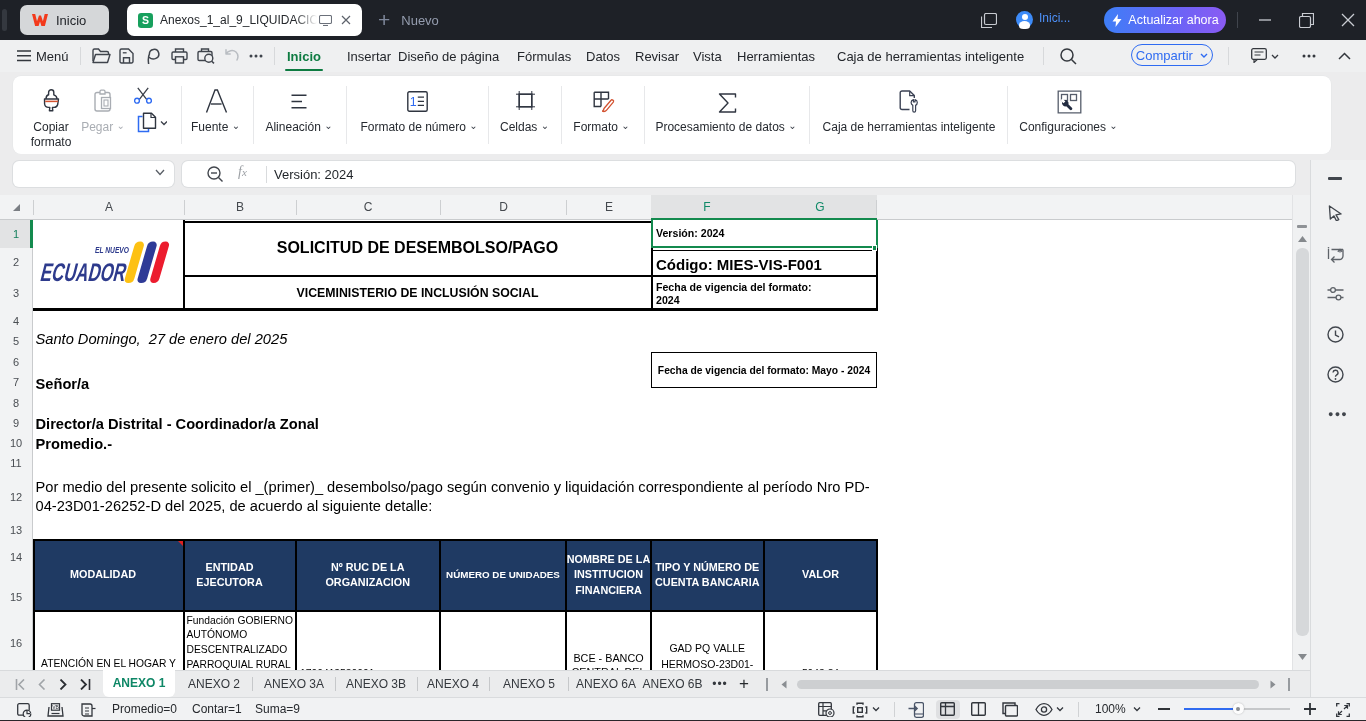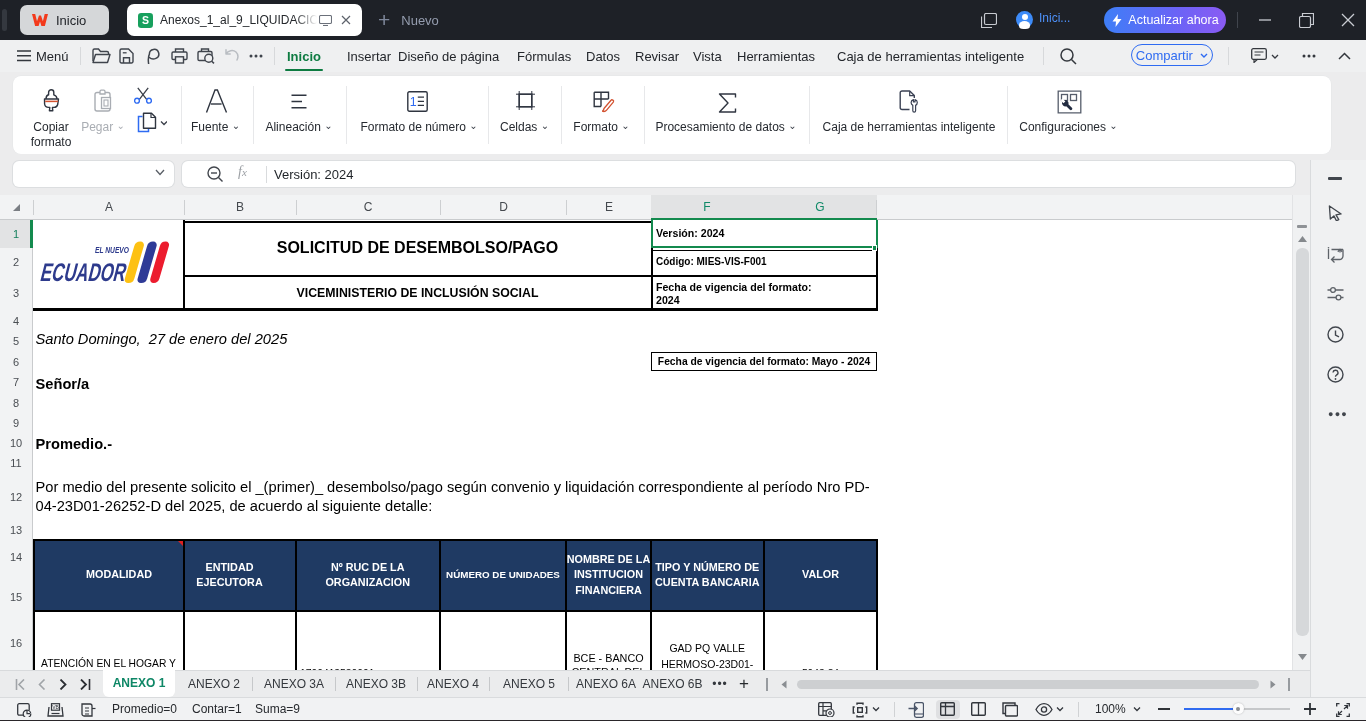--- a/index.html
+++ b/index.html
@@ -370,57 +370,59 @@
         <rect x="99.6" y="3.6" width="9.5" height="41.4" rx="4.6" fill="#fdc113"></rect>
         <rect x="112.4" y="3.6" width="9.5" height="41.4" rx="4.6" fill="#2e3a97"></rect>
         <rect x="125.2" y="3.6" width="9" height="41.4" rx="4.4" fill="#ec1c2e"></rect>
       </g>
     </svg>
 
     <div class="ct" style="left:151px;top:19px;width:467px;text-align:center;font-weight:bold;font-size:16px">SOLICITUD DE DESEMBOLSO/PAGO</div>
     <div class="ct" style="left:151px;top:66px;width:467px;text-align:center;font-weight:bold;font-size:12.3px">VICEMINISTERIO DE INCLUSIÓN SOCIAL</div>
 
     <div class="ct" style="left:623px;top:7px;font-weight:bold;font-size:10.6px">Versión: 2024</div>
-    <div class="ct" style="left:623px;top:36px;font-weight:bold;font-size:10px">Código: MIES-VIS-F001</div>
+    <div class="ct" style="left:623px;top:36px;font-weight:bold;font-size:15px">Código: MIES-VIS-F001</div>
     <div class="ct" style="left:623px;top:60.5px;font-weight:bold;font-size:10.6px;line-height:13.8px">Fecha de vigencia del formato:<br>2024</div>
 
     <div class="abs" style="left:618px;top:-2px;width:226.5px;height:30px;border:2.5px solid #138a4e"></div>
     <div class="abs" style="left:838.5px;top:24.8px;width:5.8px;height:5.8px;background:#138a4e;border:1px solid #fff"></div>
 
     <div class="ct" style="left:2.5px;top:111px;font-style:italic;font-size:14.67px">Santo Domingo,&nbsp; 27 de enero del 2025</div>
 
-    <div class="abs" style="left:618px;top:132px;width:226px;height:19px;border:1.5px solid #000;display:flex;align-items:center;justify-content:center;font-weight:bold;font-size:10.3px">Fecha de vigencia del formato: Mayo - 2024</div>
+    <div class="abs" style="left:618px;top:132px;width:226px;height:36px;border:1.5px solid #000;display:flex;align-items:center;justify-content:center;font-weight:bold;font-size:10.3px">Fecha de vigencia del formato: Mayo - 2024</div>
 
     <div class="ct" style="left:2.5px;top:156px;font-weight:bold;font-size:14.67px">Señor/a</div>
+    <div class="ct" style="left:2.5px;top:196px;font-weight:bold;font-size:14.67px">Director/a Distrital - Coordinador/a Zonal</div>
     <div class="ct" style="left:2.5px;top:216px;font-weight:bold;font-size:14.67px">Promedio.-</div>
 
     <div class="ct" style="left:2.5px;top:258px;width:900px;font-size:14.67px;line-height:19px">Por medio del presente solicito el _(primer)_ desembolso/pago según convenio y liquidación correspondiente al período Nro PD-<br>04-23D01-26252-D del 2025, de acuerdo al siguiente detalle:</div>
 
     <div class="abs" id="theader" style="left:0;top:318.5px;width:844.5px;height:73px;background:#1f3a63;border-top:2px solid #000;border-bottom:2px solid #000"></div>
     <svg class="abs" style="left:144.5px;top:320.5px" width="6" height="6" viewBox="0 0 6 6">
         <path d="M0 0 L6 0 L6 6 Z" fill="#e02020"></path>
       </svg>
-    <div class="tht" style="left:16px;width:140px">MODALIDAD</div>
+    <div class="tht" style="left:0;width:140px">MODALIDAD</div>
     <div class="tht" style="left:151px;width:91px">ENTIDAD<br>EJECUTORA</div>
     <div class="tht" style="left:262.5px;width:144.5px">Nº RUC DE LA<br>ORGANIZACION</div>
     <div class="tht" style="left:407px;width:126px;font-size:9.8px">NÚMERO DE UNIDADES</div>
     <div class="tht" style="left:533px;width:85px">NOMBRE DE LA<br>INSTITUCION<br>FINANCIERA</div>
     <div class="tht" style="left:618px;width:112.5px">TIPO Y NÚMERO DE<br>CUENTA BANCARIA</div>
     <div class="tht" style="left:730.5px;width:114px">VALOR</div>
 
     <div class="cellline" style="left:0;top:318.5px;width:2px;height:131.5px"></div>
     <div class="cellline" style="left:150px;top:318.5px;width:2px;height:131.5px"></div>
     <div class="cellline" style="left:261.5px;top:318.5px;width:2px;height:131.5px"></div>
     <div class="cellline" style="left:406px;top:318.5px;width:2px;height:131.5px"></div>
     <div class="cellline" style="left:532px;top:318.5px;width:2px;height:131.5px"></div>
     <div class="cellline" style="left:617px;top:318.5px;width:2px;height:131.5px"></div>
     <div class="cellline" style="left:729.5px;top:318.5px;width:2px;height:131.5px"></div>
     <div class="cellline" style="left:842.5px;top:318.5px;width:2px;height:131.5px"></div>
 
     <div class="ct" style="left:0px;top:437.5px;width:151px;text-align:center;font-size:10.3px">ATENCIÓN EN EL HOGAR Y</div>
+    <div class="ct" style="left:153.5px;top:393.5px;width:110px;font-size:10.3px;line-height:14.8px">Fundación GOBIERNO AUTÓNOMO DESCENTRALIZADO PARROQUIAL RURAL</div>
     <div class="ct" style="left:267px;top:447.5px;font-size:10.3px">1790413530001</div>
     <div class="ct" style="left:407px;top:447.5px;width:126px;text-align:center;font-size:10.3px">-</div>
     <div class="ct" style="left:533px;top:430.5px;width:85px;text-align:center;font-size:10.8px;line-height:14.8px">BCE - BANCO CENTRAL DEL</div>
     <div class="ct" style="left:618px;top:421px;width:112.5px;text-align:center;font-size:10.5px;line-height:15.8px">GAD PQ VALLE HERMOSO-23D01-</div>
     <div class="ct" style="left:730.5px;top:448px;width:114px;text-align:center;font-size:10.3px">5943.84</div>
   </div>
   <div id="vsb">
     <div class="abs" style="left:4px;top:30px;width:10px;height:2.5px;background:#8f9296;border-radius:1px"></div>
     <svg class="abs" style="left:4.5px;top:41px" width="9" height="6" viewBox="0 0 9 6">
         <path d="M4.5 0 L9 6 L0 6 Z" fill="#85898d"></path>

